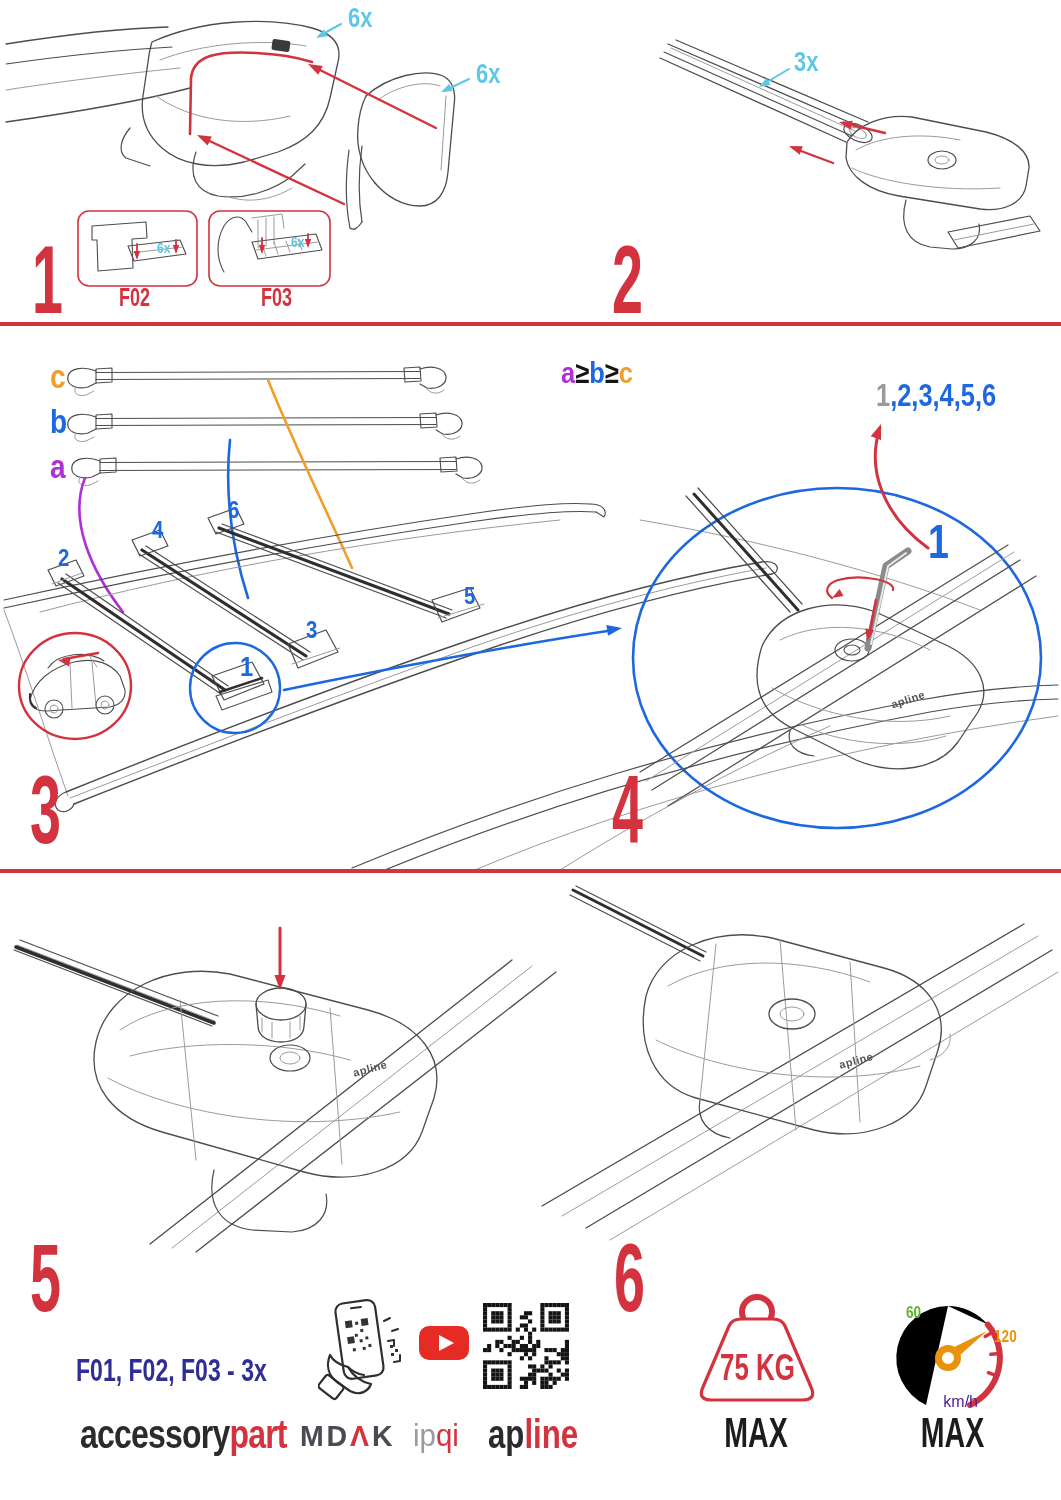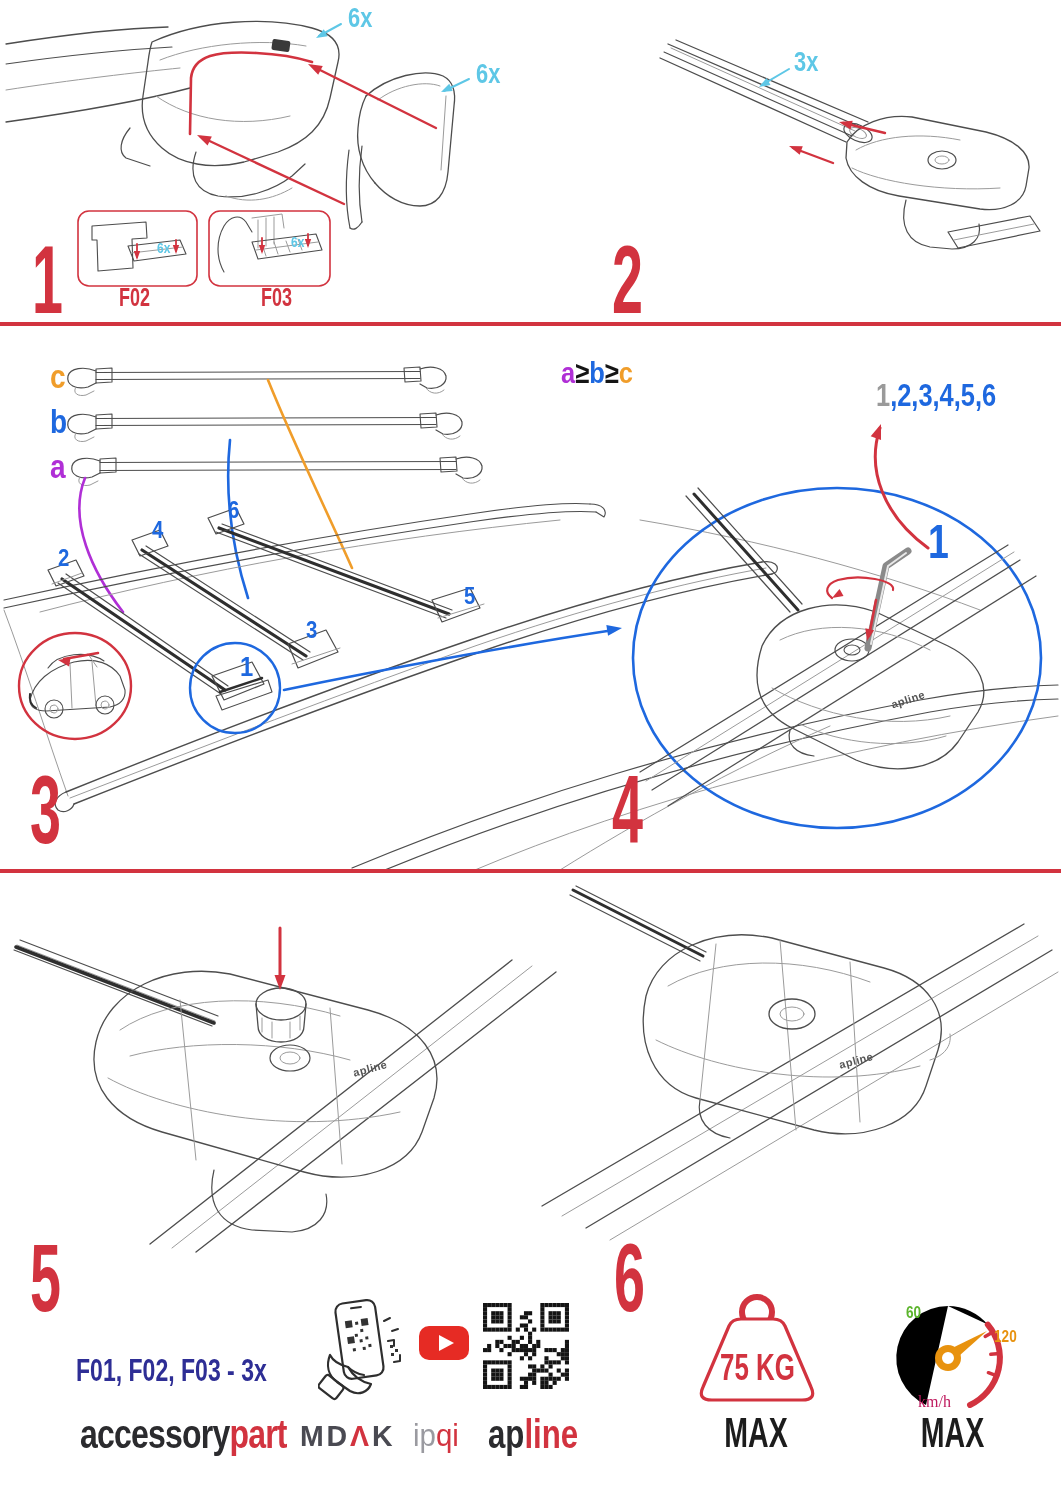--- a/index.html
+++ b/index.html
@@ -27,21 +27,21 @@
   .brand2{font-size:30px;font-weight:700;color:var(--mdak_gray);letter-spacing:3px;transform:scaleX(.95);}
   .brand2 .r{color:var(--red);}
   .brand3{font-size:31px;font-weight:400;color:var(--brand_gray);transform:scaleX(.95);}
   .brand3 .r{color:var(--red);}
   .brand4{font-size:40px;font-weight:700;color:var(--brand_dark);transform:scaleX(.78);}
   .brand4 .r{color:var(--red);}
   .kg75{font-size:36px;font-weight:700;color:var(--red);transform:scaleX(.72);transform-origin:center top;text-align:center;}
   .maxl{font-size:42px;font-weight:700;color:#1c1c1c;transform:scaleX(.68);transform-origin:center top;text-align:center;}
   .sp60{font-size:17px;font-weight:700;color:var(--green);transform:scaleX(.8);}
   .sp120{font-size:17px;font-weight:700;color:var(--speedo_orange);transform:scaleX(.8);}
-  .kmh{font-size:16px;color:#be185d;transform-origin:center top;text-align:left;font-family:Liberation Serif, serif;}
+  .kmh{font-size:16px;color:#4c1d95;transform-origin:center top;text-align:right;}
   .tiny-logo{font-size:11px;font-weight:700;color:#555;letter-spacing:.5px;}
   
   .kl{stroke:var(--art);fill:none;stroke-linecap:round;stroke-linejoin:round;}
   .kl2{stroke:#9b9b9b;fill:none;stroke-linecap:round;stroke-linejoin:round;}
   .kd{stroke:#2e2e2e;fill:none;stroke-linecap:round;stroke-linejoin:round;}
   .kr{stroke:var(--red);fill:none;stroke-linecap:round;stroke-linejoin:round;}
   .kc{stroke:var(--cyan);fill:none;stroke-linecap:round;}
   .kb{stroke:var(--blue);fill:none;stroke-linecap:round;}
   .kp{stroke:var(--purple);fill:none;stroke-linecap:round;}
   .ko{stroke:var(--orange);fill:none;stroke-linecap:round;}

